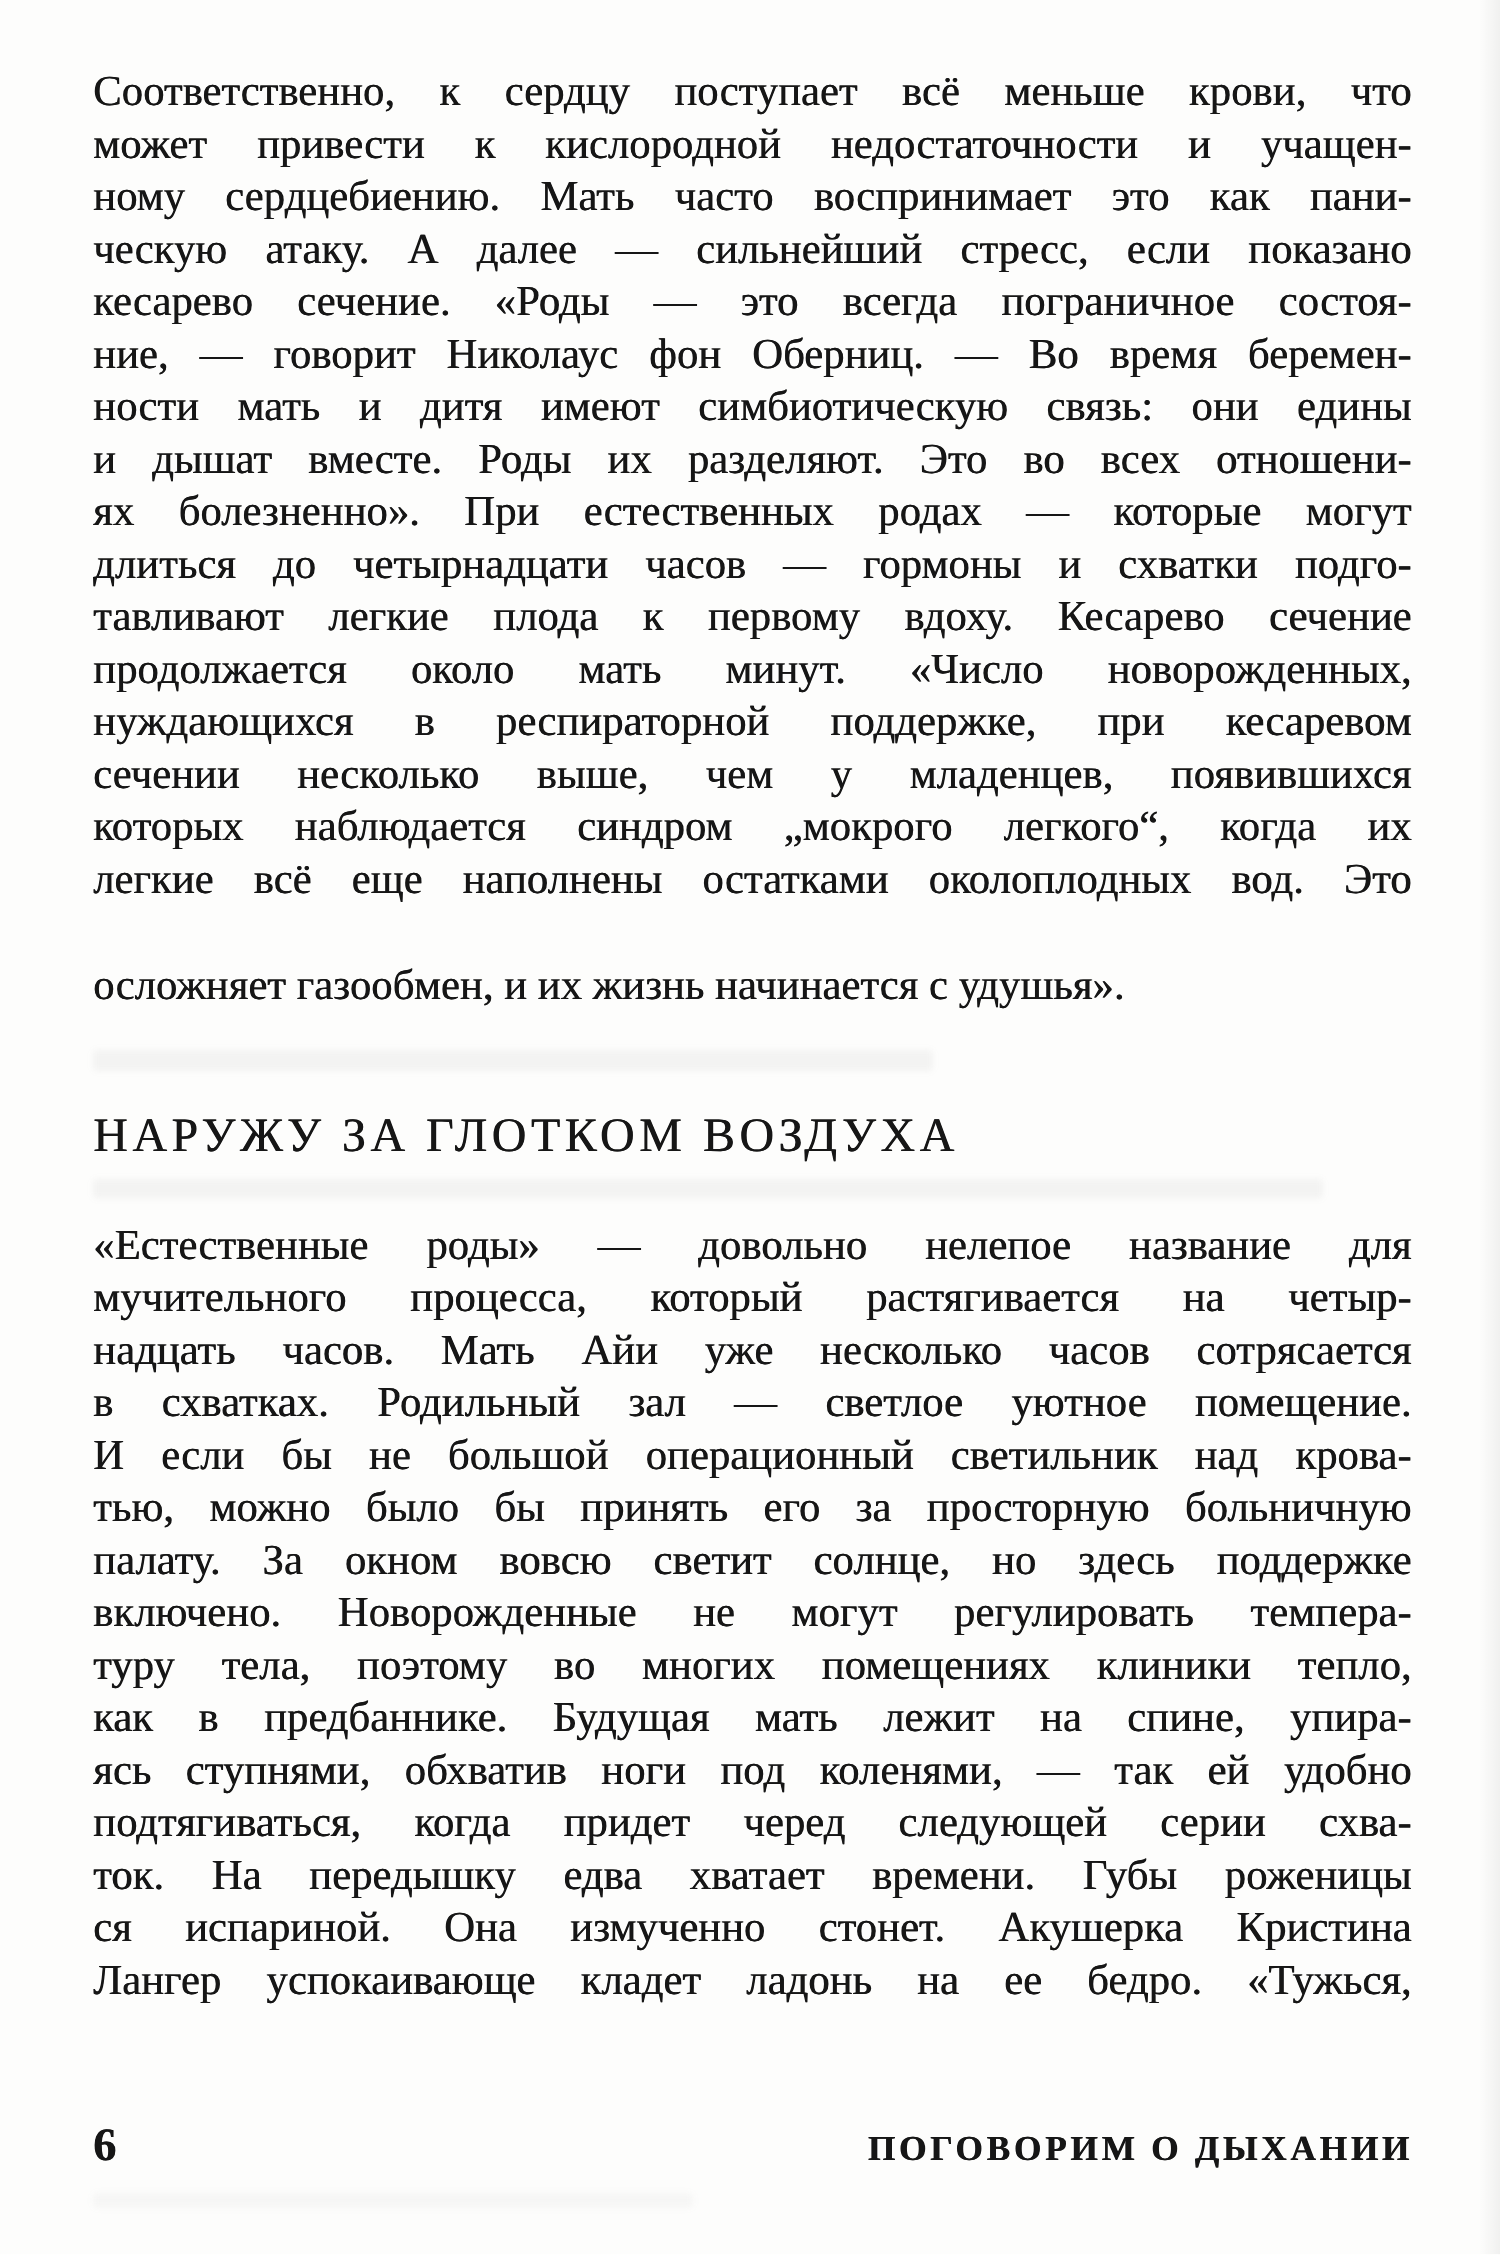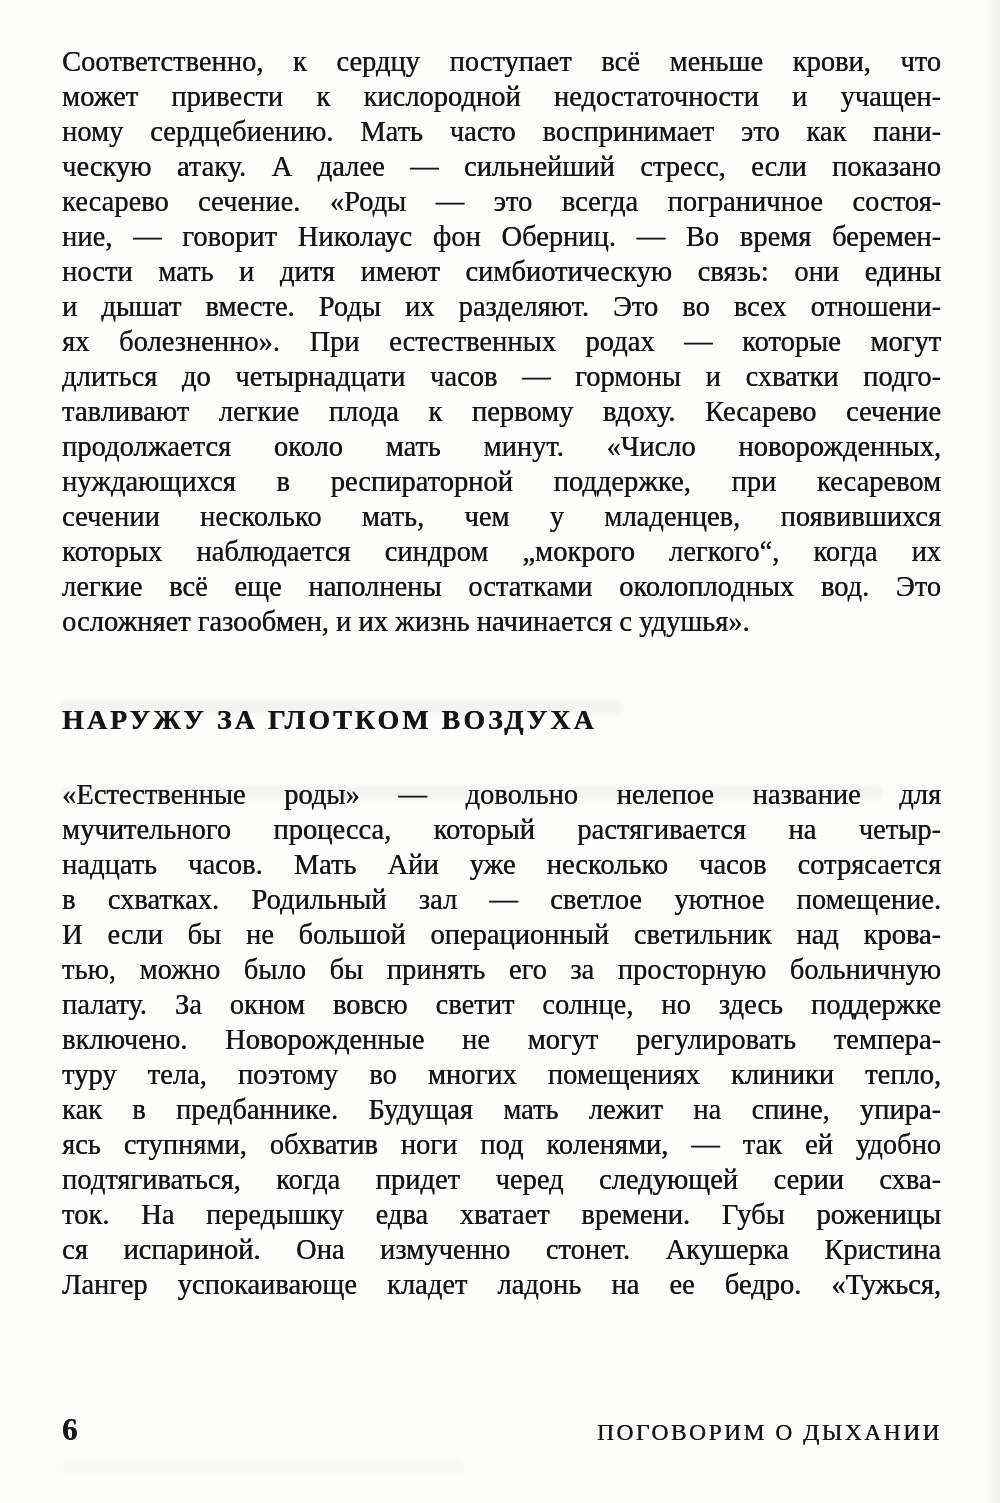--- a/index.html
+++ b/index.html
@@ -37,46 +37,47 @@
     font-size: 28.5px;
     line-height: 35px;
     text-align: justify;
     text-align-last: justify;
     white-space: normal;
     text-shadow: 0.35px 0 0 currentColor; 
   }
   
   .paragraph.end .line:last-child {
     text-align-last: left;
+    margin-top: 36px;
   }
   .heading {
     margin: 66px 0 0 0;
-    font-size: 28px;
+    font-size: 32px;
     line-height: 30px;
-    font-weight: 700;
+    font-weight: 400;
     letter-spacing: 3px;
     text-shadow: 0.35px 0 0 currentColor;
   }
   .paragraph.second { margin-top: 42px; }
   .footer {
     position: absolute;
     left: 62px;
     right: 58px;
     top: 1412px;
     display: flex;
     justify-content: space-between;
     align-items: baseline;
   }
   .page-num {
     font-weight: 700;
     font-size: 31px;
     text-shadow: 0.35px 0 0 currentColor;
   }
   .running-title {
-    font-weight: 400;
+    font-weight: 700;
     font-size: 23.5px;
     letter-spacing: 2.5px;
     text-shadow: 0.35px 0 0 currentColor;
   }
   
   .artifact {
     position: absolute;
     background: rgba(110,110,110,0.07);
     filter: blur(2px);
     border-radius: 3px;
@@ -104,21 +105,21 @@
         <p class="line">ческую атаку. А далее — сильнейший стресс, если показано</p>
         <p class="line">кесарево сечение. «Роды — это всегда пограничное состоя-</p>
         <p class="line">ние, — говорит Николаус фон Оберниц. — Во время беремен-</p>
         <p class="line">ности мать и дитя имеют симбиотическую связь: они едины</p>
         <p class="line">и дышат вместе. Роды их разделяют. Это во всех отношени-</p>
         <p class="line">ях болезненно». При естественных родах — которые могут</p>
         <p class="line">длиться до четырнадцати часов — гормоны и схватки подго-</p>
         <p class="line">тавливают легкие плода к первому вдоху. Кесарево сечение</p>
         <p class="line">продолжается около мать минут. «Число новорожденных,</p>
         <p class="line">нуждающихся в респираторной поддержке, при кесаревом</p>
-        <p class="line">сечении несколько мать, чем у младенцев, появившихся</p>
+        <p class="line">сечении несколько выше, чем у младенцев, появившихся</p>
         <p class="line">которых наблюдается синдром „мокрого легкого“, когда их</p>
         <p class="line">легкие всё еще наполнены остатками околоплодных вод. Это</p>
         <p class="line">осложняет газообмен, и их жизнь начинается с удушья».</p>
       </section>
 
     <h2 class="heading">НАРУЖУ ЗА ГЛОТКОМ ВОЗДУХА</h2>
 
     <section class="paragraph second">
         <p class="line">«Естественные роды» — довольно нелепое название для</p>
         <p class="line">мучительного процесса, который растягивается на четыр-</p>

